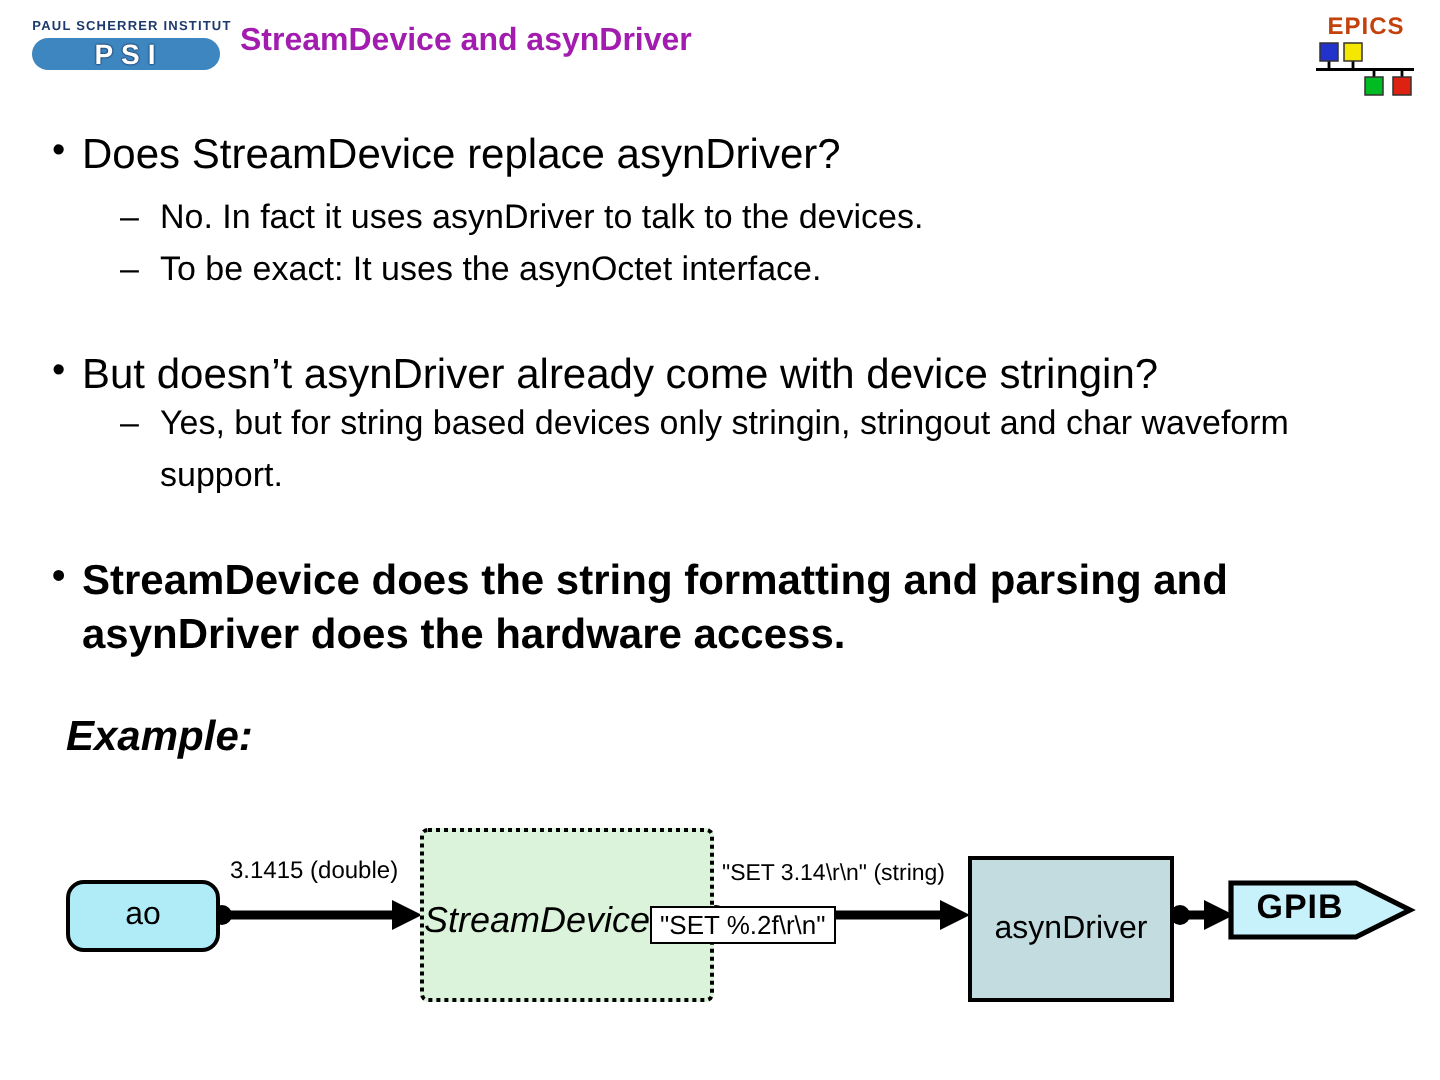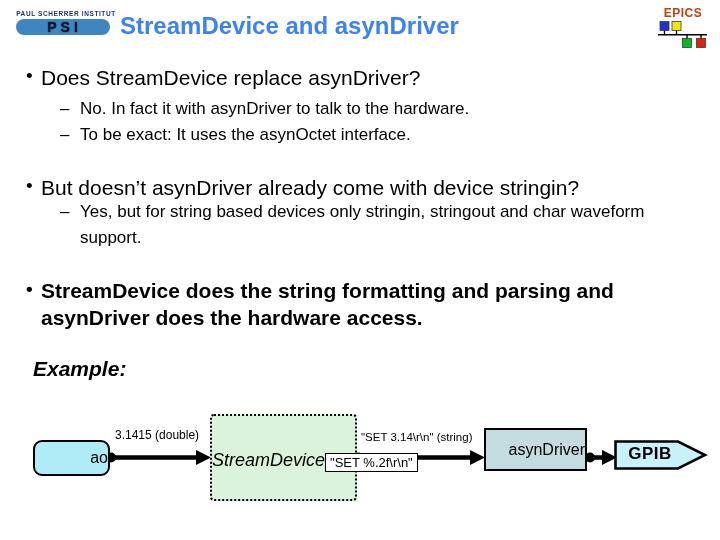--- a/index.html
+++ b/index.html
@@ -13,26 +13,26 @@
   }
 
   
   .psi-logo{position:absolute;left:16px;top:10px;width:100px;}
   .psi-inst{font-size:6.5px;font-weight:bold;letter-spacing:.6px;color:#1d3a6e;text-align:center;white-space:nowrap;}
   .psi-bar{
     margin-top:2px;width:94px;height:16px;border-radius:9px;
     background:#3e86c0;display:flex;align-items:center;justify-content:center;
   }
   .psi-acronym{
-    color:#0f172a;font-weight:bold;font-size:14px;letter-spacing:4px;
+    color:#ffffff;font-weight:bold;font-size:14px;letter-spacing:4px;
     text-shadow:0 0 1px #0c2b52, 0 0 1px #0c2b52;line-height:1;padding-left:3px;
   }
   .title{
     position:absolute;left:120px;top:12px;margin:0;
-    font-size:24px;font-weight:bold;color:#3b82f6;white-space:nowrap;
+    font-size:16px;font-weight:bold;color:#a21caf;white-space:nowrap;
   }
   .epics-logo{position:absolute;right:10px;top:6px;width:54px;text-align:center;}
   .epics-text{font-size:12px;font-weight:bold;letter-spacing:.5px;color:#c2410c;}
   .epics-net{display:block;margin:1px auto 0;}
 
   
   .row{position:absolute;display:flex;align-items:flex-start;}
   .row .marker{flex:0 0 auto;}
   .b1,.b2{left:26px;font-size:21px;line-height:1.3;}
   .b1 .marker,.b2 .marker,.b3 .marker{width:15px;font-size:19px;}
@@ -46,37 +46,37 @@
   .b3{left:26px;top:277px;width:640px;font-size:21px;line-height:1.3;font-weight:bold;}
   .b3 .text{max-width:612px;}
   .example{
     position:absolute;left:33px;top:357px;
     font-size:21px;font-style:italic;font-weight:bold;
   }
 
   
   .diagram{position:absolute;left:0;top:400px;width:720px;height:140px;}
   .connectors{position:absolute;left:0;top:0;}
-  .node{position:absolute;box-sizing:border-box;border:2px solid #000;display:flex;align-items:center;justify-content:flex-end;}
+  .node{position:absolute;box-sizing:border-box;border:2px solid #000;display:flex;align-items:center;justify-content:center;}
   .ao{
     left:33px;top:40px;width:77px;height:36px;border-radius:9px;
     background:#b0ecf8;font-size:16px;
   }
   .stream{
     left:210px;top:14px;width:147px;height:87px;border-radius:4px;
     border:2px dotted #000;background:#dbf3da;
     justify-content:flex-start;padding-top:7px;
   }
   .stream-title{font-size:18px;font-style:italic;line-height:1.2;}
   .proto{
     margin-top:3px;background:#fff;border:1px solid #000;
     font-size:13px;padding:1px 4px;white-space:pre;
   }
   .asyn{
-    left:484px;top:28px;width:103px;height:43px;
+    left:484px;top:28px;width:103px;height:73px;
     background:#c2dce0;font-size:16px;
   }
   .dlabel{position:absolute;font-size:12px;white-space:nowrap;}
   .l1{left:115px;top:28px;}
   .l2{left:361px;top:31px;font-size:11.5px;}
   .gpib{position:absolute;left:614px;top:40px;}
   .gpib-label{
     position:absolute;left:622px;top:44px;width:56px;text-align:center;
     font-size:17px;letter-spacing:.5px;font-weight:bold;
   }
@@ -110,21 +110,21 @@
     </svg>
   </div>
 
   <div class="row b1">
     <span class="marker">•</span>
     <div class="text">Does StreamDevice replace asynDriver?</div>
   </div>
 
   <div class="row sub s1a">
     <span class="marker">–</span>
-    <div class="text">No. In fact it with asynDriver to talk to the hardware.</div>
+    <div class="text">No. In fact it uses asynDriver to talk to the devices.</div>
   </div>
 
   <div class="row sub s1b">
     <span class="marker">–</span>
     <div class="text">To be exact: It uses the asynOctet interface.</div>
   </div>
 
   <div class="row b2">
     <span class="marker">•</span>
     <div class="text">But doesn’t asynDriver already come with device stringin?</div>

